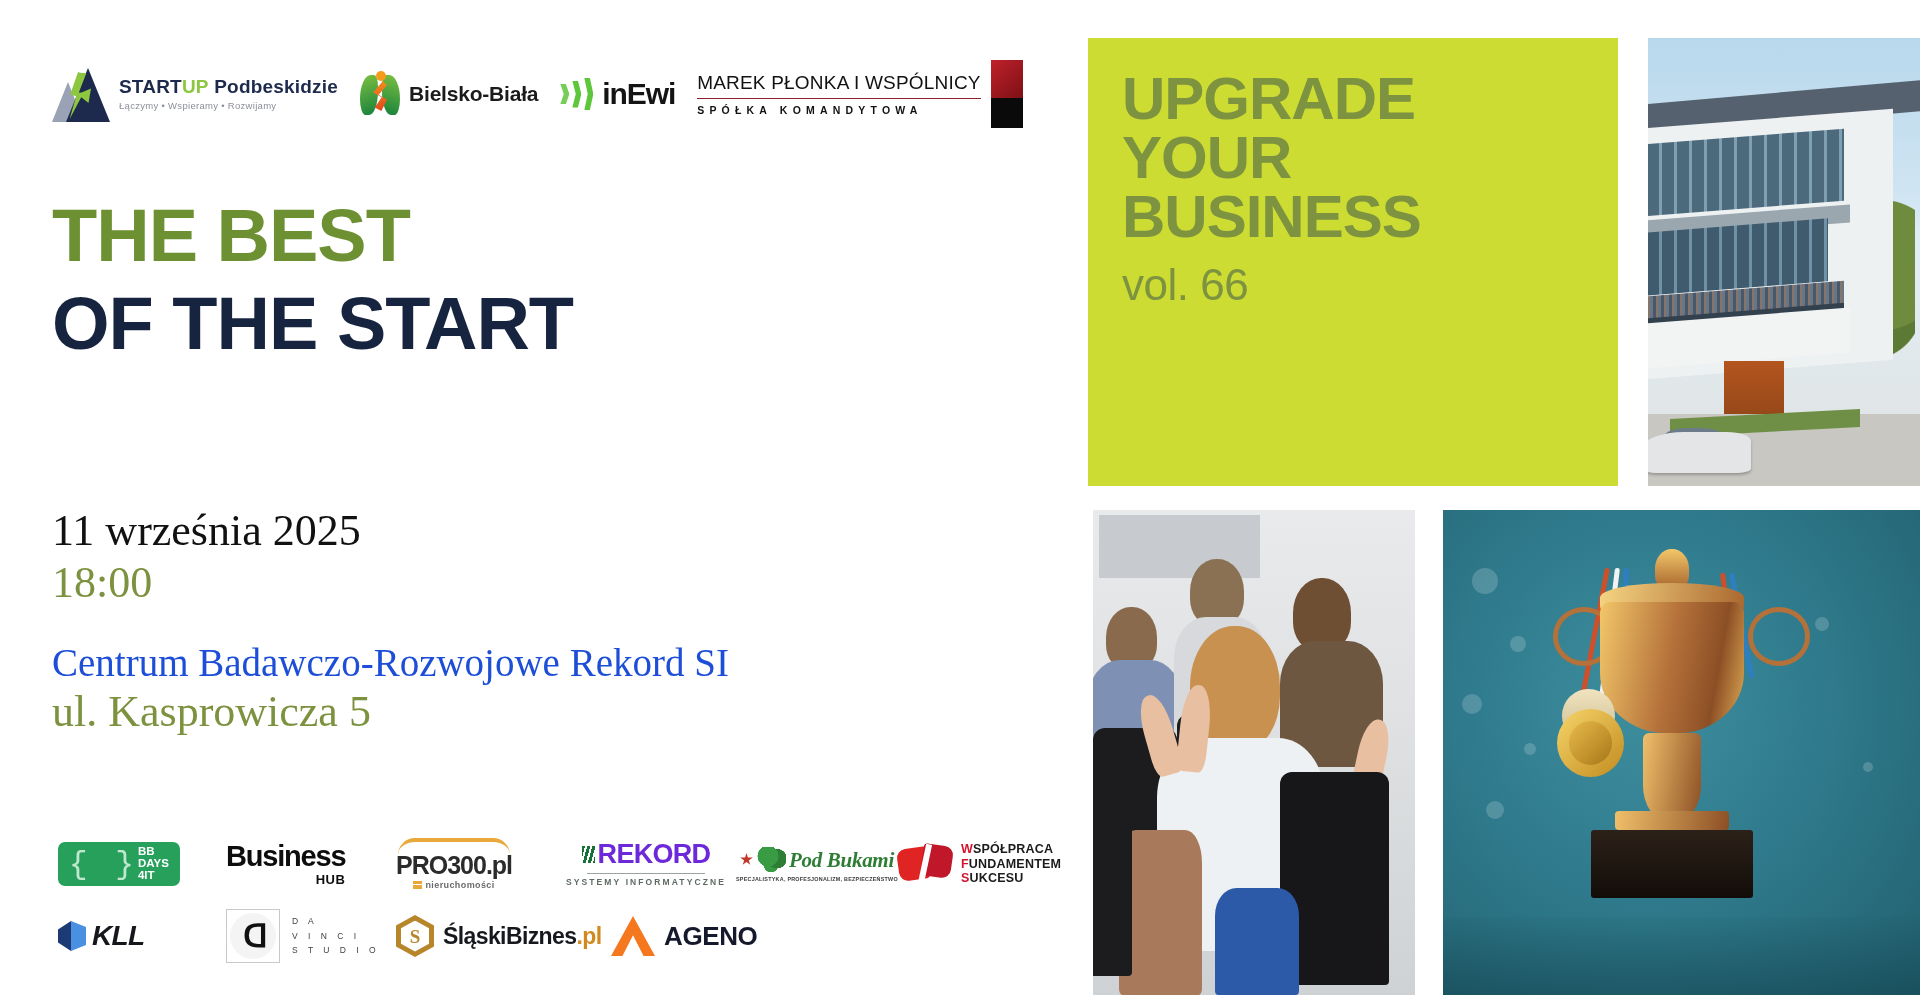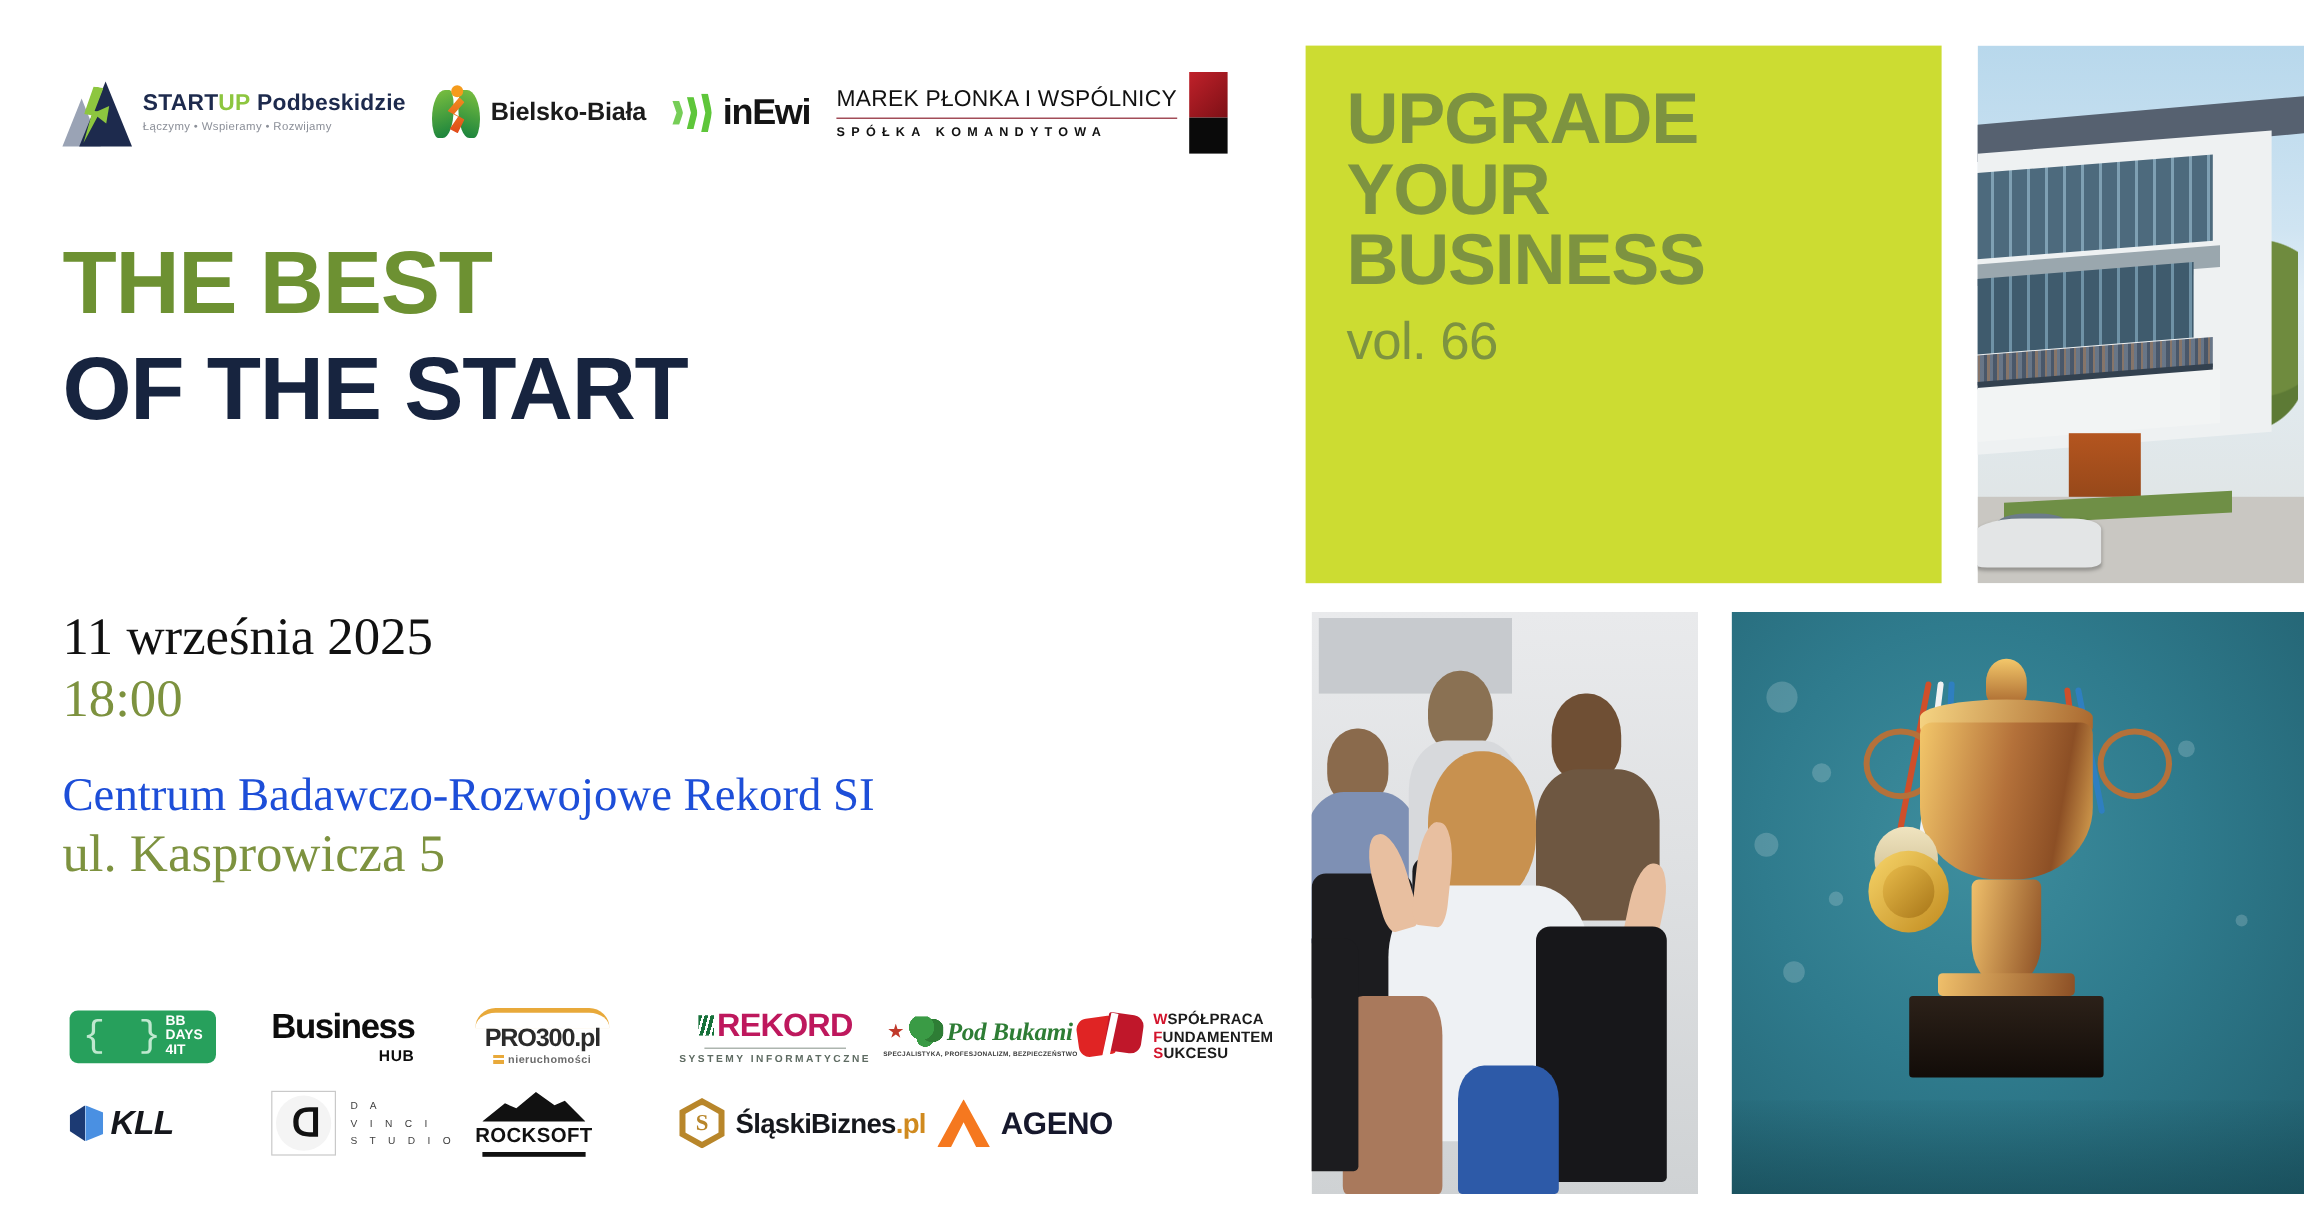--- a/index.html
+++ b/index.html
@@ -85,27 +85,27 @@
   .bbd-txt span{display:block;}
 
   
   .bh{display:flex;flex-direction:column;align-items:flex-start;}
   .bh-1{font-size:29px;font-weight:800;color:#0d0d0d;letter-spacing:-1.2px;line-height:1;}
   .bh-2{font-size:13px;font-weight:800;color:#0d0d0d;letter-spacing:.5px;align-self:flex-end;margin-top:1px;}
 
   
   .pro{display:flex;flex-direction:column;align-items:center;}
   .pro-arc{width:112px;height:13px;border-top:4px solid #e8a93a;border-radius:60px 60px 0 0;}
-  .pro-1{font-size:21px;font-weight:800;color:#2b2b2b;letter-spacing:-1px;line-height:1;margin-top:-2px;}
+  .pro-1{font-size:25px;font-weight:800;color:#2b2b2b;letter-spacing:-1px;line-height:1;margin-top:-2px;}
   .pro-2{font-size:9px;font-weight:700;color:#6b6b6b;letter-spacing:.4px;display:flex;align-items:center;gap:3px;margin-top:2px;}
   .pro-bars{display:inline-block;width:9px;height:9px;background:repeating-linear-gradient(#e8a93a 0 3px,#fff 3px 4.5px);}
 
   
   .rek{display:flex;flex-direction:column;align-items:center;}
-  .rek-1{font-size:27px;font-weight:800;color:#be185d;letter-spacing:-.7px;line-height:1;display:flex;align-items:center;gap:3px;}
+  .rek-1{font-size:27px;font-weight:800;color:#6d28d9;letter-spacing:-.7px;line-height:1;display:flex;align-items:center;gap:3px;}
   .rek-bars{display:inline-block;width:13px;height:17px;background:repeating-linear-gradient(105deg,#17713a 0 3px,#fff 3px 5px);}
   .rek-rule{width:118px;height:1px;background:#9aa39c;margin:5px 0 3px;}
   .rek-2{font-size:8.5px;font-weight:600;color:#5e6b62;letter-spacing:2.1px;}
 
   
   .pb{display:flex;flex-direction:column;align-items:center;}
   .pb-top{display:flex;align-items:flex-end;gap:3px;}
   .pb-tree{width:30px;height:26px;background:radial-gradient(circle at 40% 35%,#3a9b45 0 42%,transparent 43%),radial-gradient(circle at 70% 45%,#2e7d35 0 38%,transparent 39%),radial-gradient(circle at 50% 70%,#3a9b45 0 30%,transparent 31%);}
   .pb-star{width:13px;height:13px;background:#c0392b;clip-path:polygon(50% 0,61% 35%,98% 35%,68% 57%,79% 91%,50% 70%,21% 91%,32% 57%,2% 35%,39% 35%);align-self:center;}
   .pb-txt{font-size:21px;font-style:italic;font-weight:700;color:#2e7d35;font-family:"Liberation Serif",serif;letter-spacing:-.3px;}
@@ -375,27 +375,20 @@
               <div class="dvs-glyph">ᗡ</div>
             </div>
             <div class="dvs-txt">
               <div>D A</div>
               <div>V I N C I</div>
               <div>S T U D I O</div>
             </div>
           </div>
         </div>
 
-        <div class="scell" style="width:170px">
-          <div class="rs">
-            <div class="rs-mt"></div>
-            <div class="rs-txt">ROCKSOFT</div>
-            <div class="rs-bar"></div>
-          </div>
-        </div>
 
 
         <div class="scell" style="width:215px">
           <div class="sb">
             <div class="sb-hex">
               <div class="sb-hex-in">
                   <span class="sb-s">S</span>
                 </div>
             </div>
             <div class="sb-txt"><span>ŚląskiBiznes</span><em>.pl</em></div>

